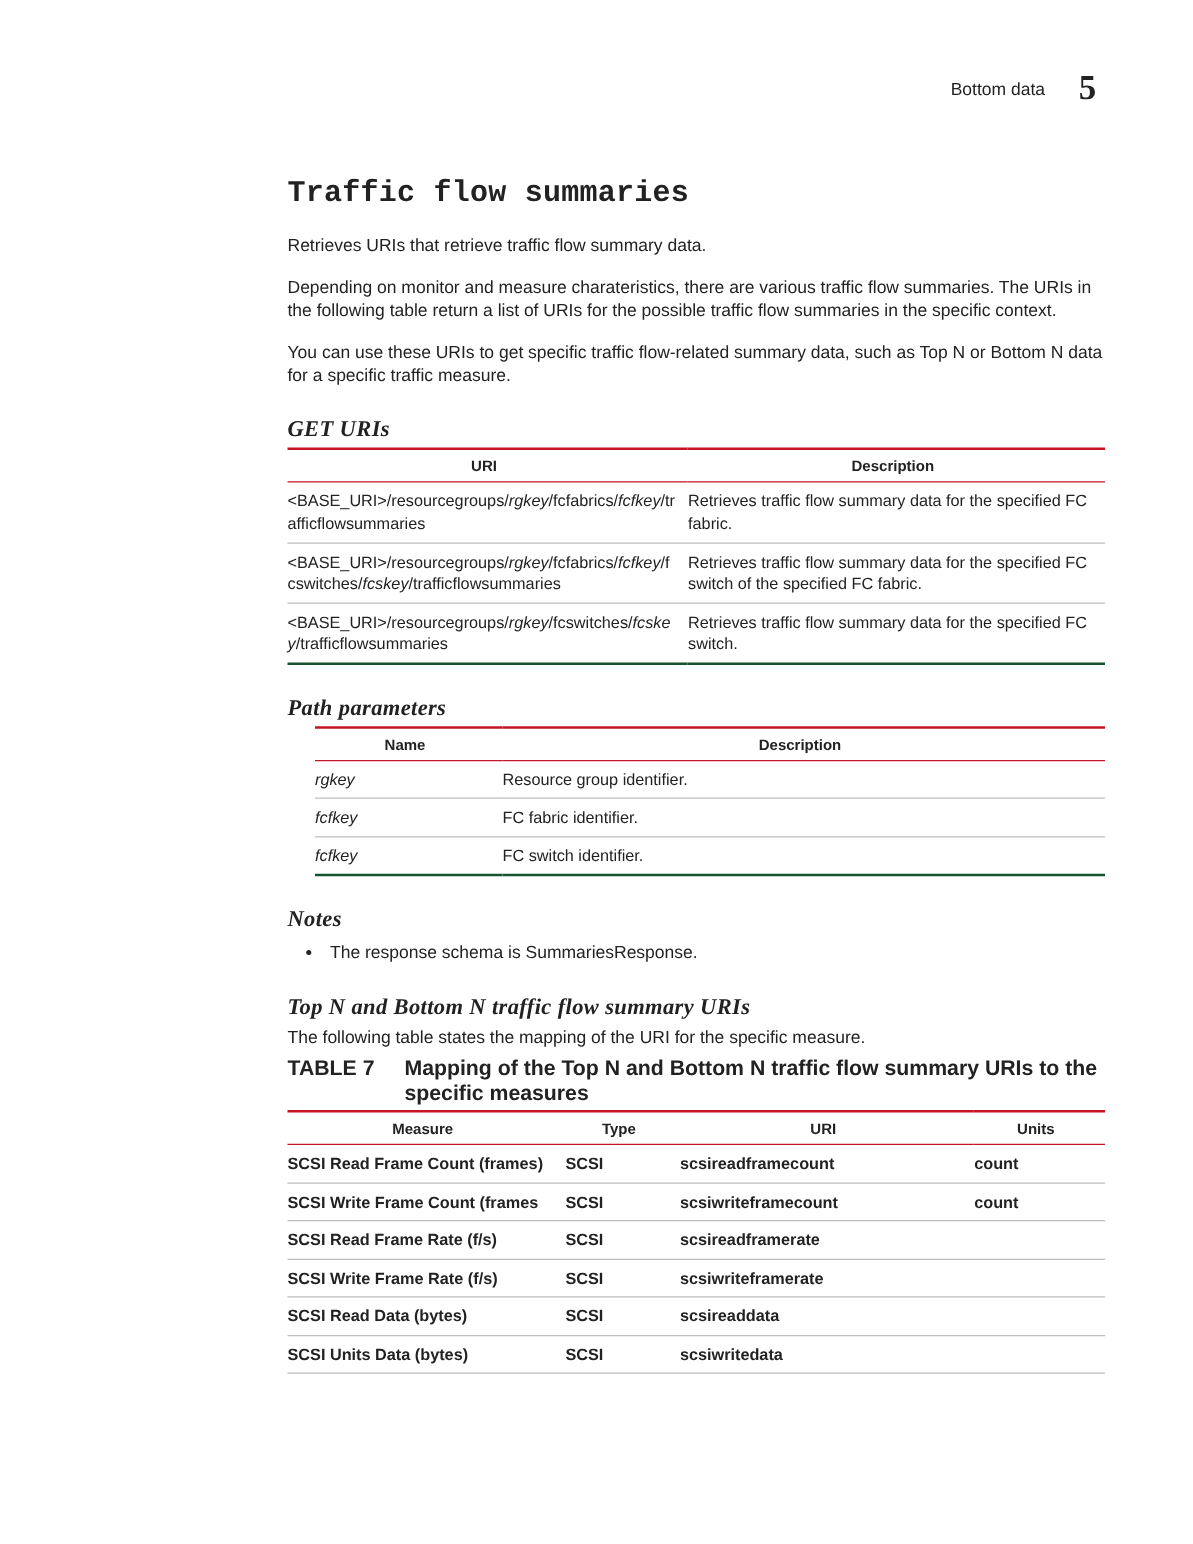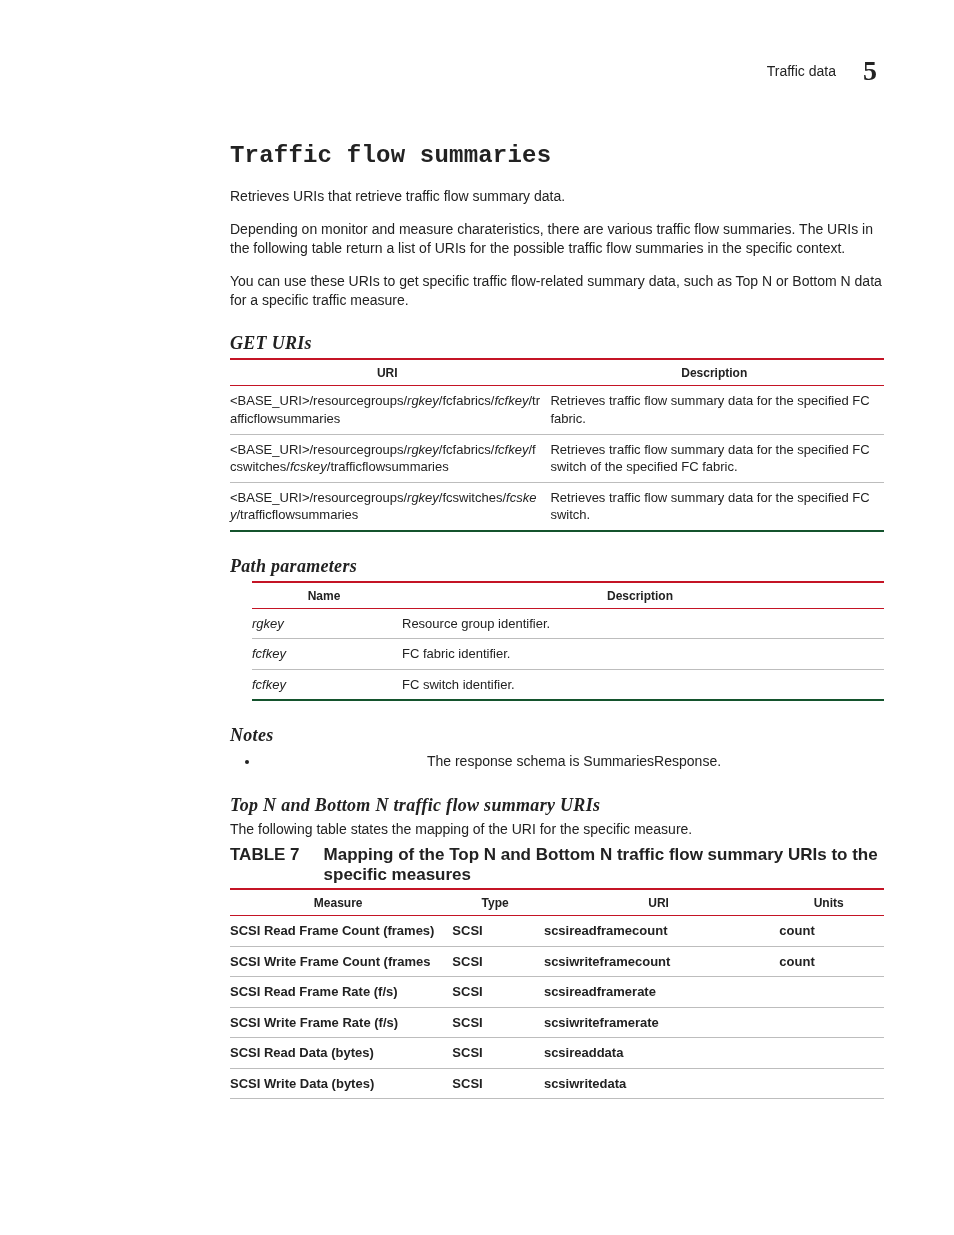--- a/index.html
+++ b/index.html
@@ -85,21 +85,20 @@
     line-height: 1.35;
     font-size: 13px;
   }
   .params-wrap { padding-left: 22px; }
   .params-wrap table.data th:first-child,
   .params-wrap table.data td:first-child { width: 140px; }
   .ital { font-style: italic; }
   ul.bul {
     margin: 6px 0 0 0;
     padding-left: 30px;
-    text-align: center;
   }
   ul.bul li {
     font-size: 14px;
     line-height: 1.35;
     padding-left: 4px;
   }
   .tabcap {
     display: flex;
     font-size: 17px;
     font-weight: 700;
@@ -110,21 +109,21 @@
   .uri-col { word-break: break-all; }
   .t7 td, .t7 th { font-size: 12.5px; }
   .t7 td { padding: 5px 8px 5px 0; font-weight: bold; }
 </style>
 </head>
 <body>
 
 <div class="page">
 
   <div class="page-header">
-    <span>Traffic data</span>
+    <span>Bottom data</span>
     <span class="chnum">5</span>
   </div>
 
   <h1 class="title">Traffic flow summaries</h1>
 
   <p class="body">Retrieves URIs that retrieve traffic flow summary data.</p>
   <p class="body">Depending on monitor and measure charateristics, there are various traffic flow summaries. The URIs in the following table return a list of URIs for the possible traffic flow summaries in the specific context.</p>
   <p class="body">You can use these URIs to get specific traffic flow-related summary data, such as Top N or Bottom N data for a specific traffic measure.</p>
 
   <h2 class="sub">GET URIs</h2>
@@ -232,21 +231,21 @@
           <td>scsiwriteframerate</td>
           <td></td>
         </tr>
         <tr>
           <td>SCSI Read Data (bytes)</td>
           <td>SCSI</td>
           <td>scsireaddata</td>
           <td></td>
         </tr>
         <tr>
-          <td>SCSI Write Data (bytes)</td>
+          <td>SCSI Units Data (bytes)</td>
           <td>SCSI</td>
           <td>scsiwritedata</td>
           <td></td>
         </tr>
       </tbody>
   </table>
 
 </div>
 
 </body></html>

